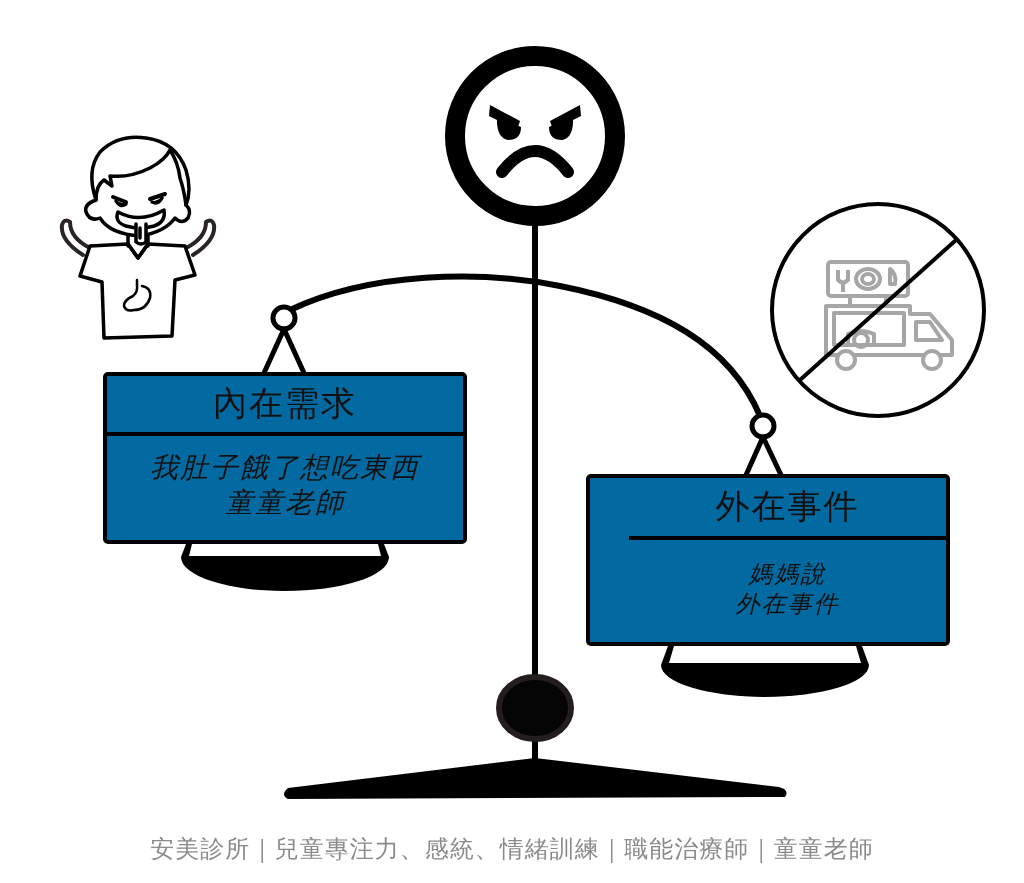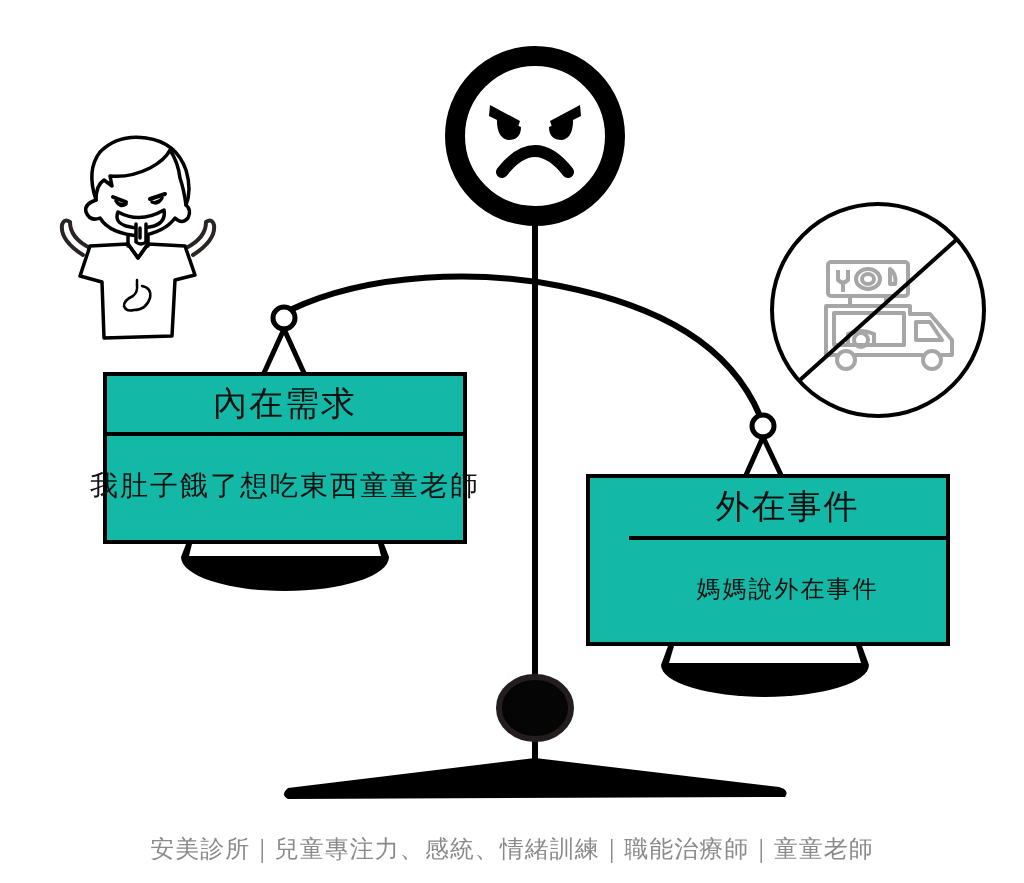--- a/index.html
+++ b/index.html
@@ -14,44 +14,45 @@
     overflow: hidden;
     font-family: "DejaVu Sans", "Liberation Sans", sans-serif;
   }
   #scene {
     position: absolute;
     left: 0; top: 0;
     width: 1024px; height: 883px;
   }
   .box {
     position: absolute;
-    background: #14b8a6;
+    background: #0369a1;
     border: 4px solid #000;
-    border-radius: 0;
+    border-radius: 5px;
     box-sizing: border-box;
     color: #111;
   }
   .box .title {
     height: 60px;
     border-bottom: 4px solid #000;
     display: flex;
     align-items: center;
     justify-content: center;
     font-size: 34px;
     letter-spacing: 2px;
     box-sizing: border-box;
   }
   .box .body {
     display: flex;
-    flex-direction: row;
+    flex-direction: column;
     align-items: center;
     justify-content: center;
     height: calc(100% - 60px);
     box-sizing: border-box;
     padding-bottom: 6px;
+    font-style: italic;
   }
   .box .line {
     line-height: 1.25;
     text-align: center;
     white-space: nowrap;
   }
   #box-left { left: 103px; top: 372px; width: 364px; height: 172px; }
   #box-left .line { font-size: 28px; letter-spacing: 2px; }
   #box-right { left: 586px; top: 474px; width: 364px; height: 172px; padding-left: 39px; }
   #box-right .title { height: 62px; }

